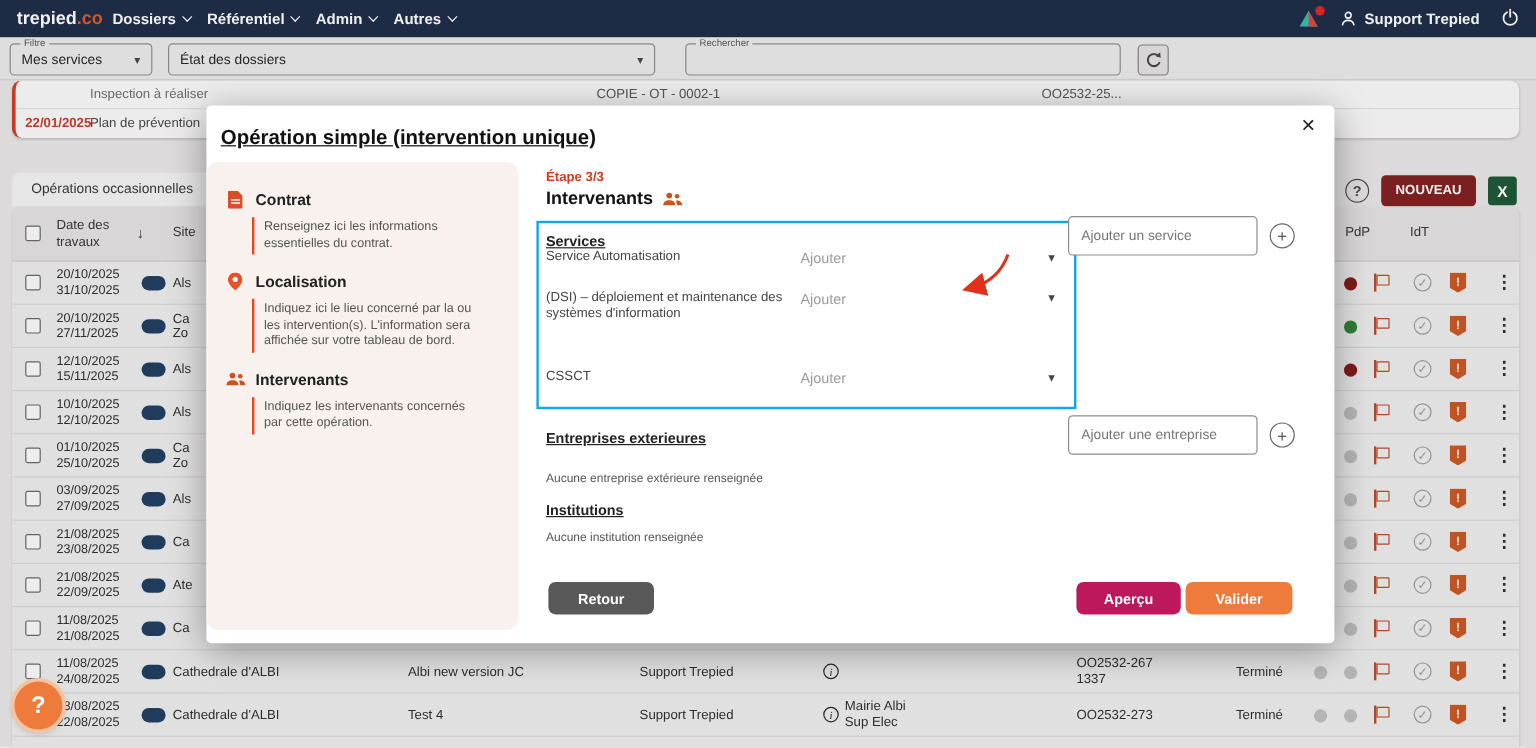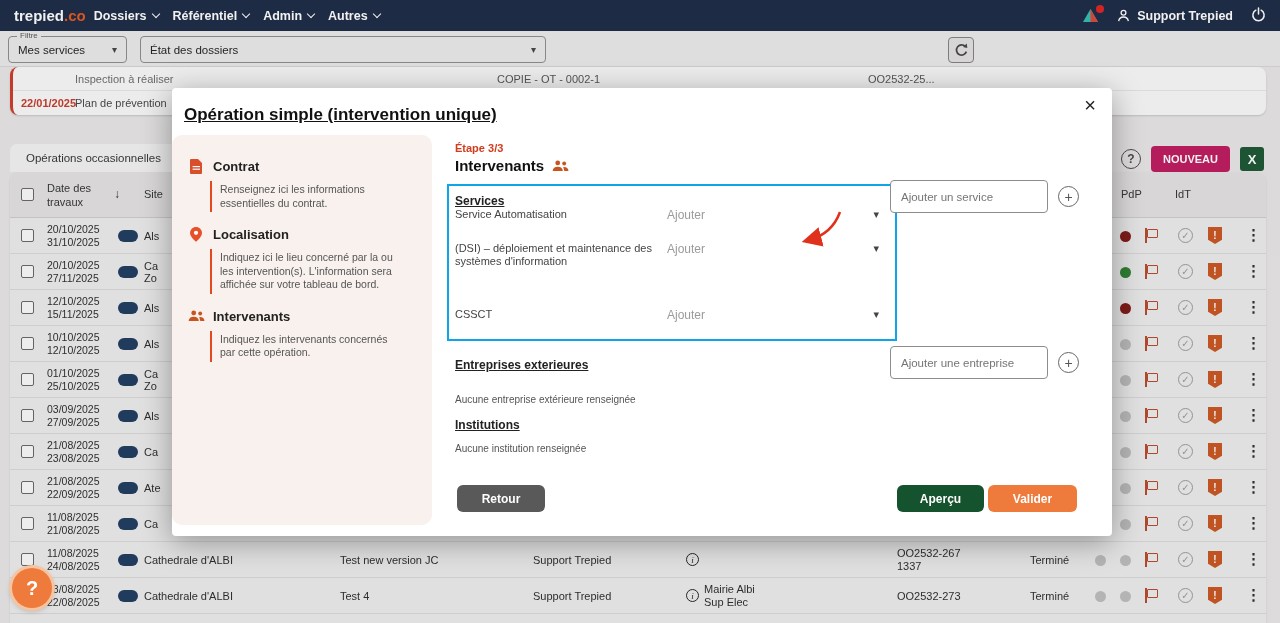--- a/index.html
+++ b/index.html
@@ -33,21 +33,21 @@
   .toprow{position:relative;height:24px;}
   .toprow span{position:absolute;top:6px;white-space:nowrap;}
   .rowA{border-bottom:1px solid #e6e6e6;}
   .reddate{color:#c43a2a;font-weight:bold;}
 
   
   .tab-active{position:absolute;left:10px;top:144px;height:28px;padding:0 16px;background:#f5f4f4;border-radius:7px 7px 0 0;display:flex;align-items:center;font-size:11.5px;color:#333;cursor:pointer;}
   .table-actions{position:absolute;top:146px;right:16px;display:flex;align-items:center;gap:10px;}
   .help-circle{width:20px;height:20px;border:1.5px solid #4a4a4a;border-radius:50%;display:flex;align-items:center;justify-content:center;font-size:12px;font-weight:bold;color:#4a4a4a;cursor:pointer;}
   .i-q::after{content:"?";}
-  .btn-nouveau{height:26px;padding:0 12px;background:#be185d;color:#fff;border:none;border-radius:4px;font-size:11px;font-weight:bold;font-family:inherit;cursor:pointer;}
+  .btn-nouveau{height:26px;padding:0 12px;background:#7f1d1d;color:#fff;border:none;border-radius:4px;font-size:11px;font-weight:bold;font-family:inherit;cursor:pointer;}
   .excel{width:24px;height:24px;background:#1a5632;border-radius:3px;color:#fff;display:flex;align-items:center;justify-content:center;font-weight:bold;font-size:13px;cursor:pointer;}
   .i-x::after{content:"X";}
 
   
   .tcard{position:absolute;left:10px;top:172px;width:1256px;height:451px;background:#ededed;border-radius:8px 8px 0 0;overflow:hidden;box-shadow:0 1px 2px rgba(0,0,0,.12);}
   .thead{position:relative;height:46px;background:#e4e2e2;border-bottom:1px solid #cfcccc;color:#333;}
   .thead > span{position:absolute;}
   .hdate{left:37px;top:9px;width:62px;line-height:14px;}
   .i-sort::after{content:"↓";}
   .sort{left:104px;top:15px;font-size:12px;color:#333;}
@@ -102,21 +102,21 @@
   .svc-caret{margin-left:auto;font-size:11px;color:#444;padding-right:6px;}
   .arrow-annot{position:absolute;left:346px;top:22px;}
   .abs-title{position:absolute;}
   .addfield{position:absolute;width:158px;height:33px;border:1px solid #8d8d8d;border-radius:4px;background:#fff;}
   .addfield input{width:100%;height:100%;border:none;outline:none;background:transparent;padding:0 10px;font-size:11.5px;font-family:inherit;color:#333;}
   .pluscirc{position:absolute;width:21px;height:21px;border:1.4px solid #666;border-radius:50%;display:flex;align-items:center;justify-content:center;font-size:14px;color:#555;cursor:pointer;}
   .i-plus::after{content:"+";}
   .sec-empty{position:absolute;font-size:10px;color:#555;}
   .btn{position:absolute;height:27px;border:none;border-radius:6px;font-size:12px;font-weight:bold;color:#fff;font-family:inherit;cursor:pointer;}
   .btn-retour{left:285px;top:397px;width:88px;background:#595959;}
-  .btn-apercu{left:725px;top:397px;width:87px;background:#14532d;}
+  .btn-apercu{left:725px;top:397px;width:87px;background:#be185d;}
   .btn-valider{left:816px;top:397px;width:89px;background:#ee7b3c;}
 
   .float-help{position:absolute;left:12px;top:568px;width:40px;height:40px;border-radius:50%;background:#ee7b3c;box-shadow:0 0 0 3px #f6c4a0,0 2px 6px rgba(0,0,0,.3);color:#fff;font-size:20px;font-weight:bold;display:flex;align-items:center;justify-content:center;z-index:60;cursor:pointer;}
 </style>
 </head>
 <body>
 
 <div class="navbar">
   <div class="logo"><span>trepied</span><span class="tld">.co</span></div>
   <div class="nav-items">
@@ -164,20 +164,24 @@
 <div class="filterbar">
   <div class="fld" style="left:8px;width:119px;">
     <span class="fld-legend">Filtre</span>
     <span class="fld-val">Mes services</span>
     <span class="i-caret"></span>
   </div>
   <div class="fld" style="left:140px;width:406px;">
     <span class="fld-val">État des dossiers</span>
     <span class="i-caret"></span>
   </div>
+  <div class="fld" style="left:571px;width:363px;">
+    <span class="fld-legend">Rechercher</span>
+    <input class="search-in" value="" style="">
+  </div>
   <div class="refresh">
     <svg width="15" height="15" viewBox="0 0 16 16">
         <path d="M13.2 9.2A5.4 5.4 0 1 1 12.2 4" fill="none" stroke="#444" stroke-width="1.8"></path>
         <polygon points="13.6,0.6 14.2,5.4 9.6,4.2" fill="#444"></polygon>
       </svg>
   </div>
 </div>
 
 <div class="topcard">
   <div class="toprow rowA">
@@ -376,21 +380,21 @@
   <div class="trow">
     <span class="cb"></span>
     <span class="dates">
         <span>11/08/2025</span>
         <span>24/08/2025</span>
       </span>
     <span class="oval"></span>
     <span class="site">
         <span>Cathedrale d'ALBI</span>
       </span>
-    <span class="desc">Test new version JC</span>
+    <span class="desc">Albi new version JC</span>
     <span class="who">Support Trepied</span>
     <span class="infoic i-info"></span>
     <span class="code2l">
         <span>OO2532-267</span>
         <span>1337</span>
       </span>
     <span class="state">Terminé</span>
     <span class="dot dot1"></span>
     <span class="dot dot2" style="background: rgb(189, 189, 189);"></span>
     <span class="flagic"></span>

